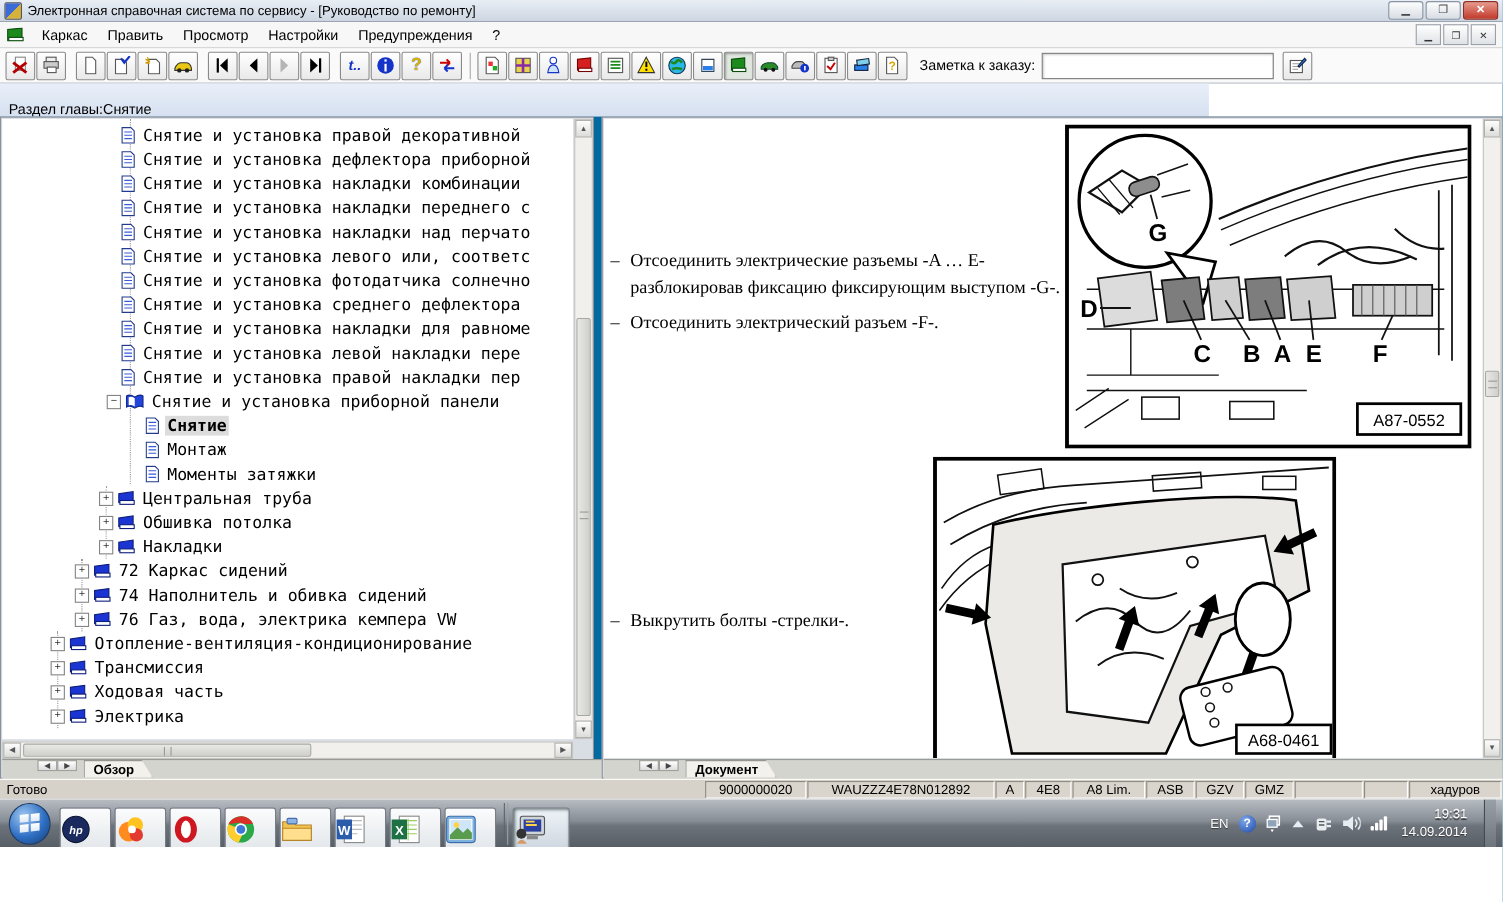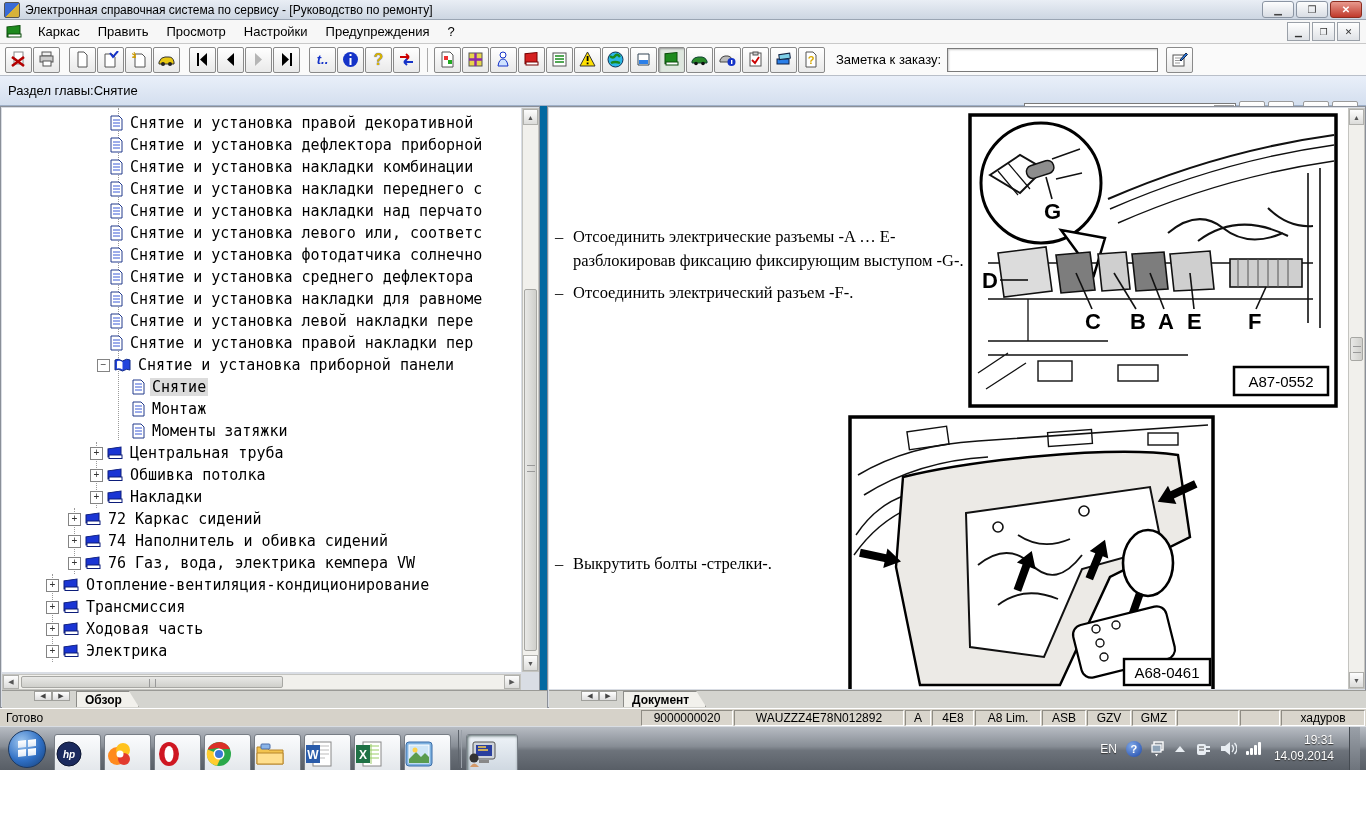--- a/index.html
+++ b/index.html
@@ -35,43 +35,43 @@
     background:linear-gradient(#ffffff,#e9e9e9);display:flex;align-items:center;justify-content:center;flex:none;padding:0;}
   .tb.active{background:#dfe7df;box-shadow:inset 1px 1px 2px #999;}
   .tb svg{display:block;}
   .gap{width:8px;flex:none;}
   .sep{width:1px;height:24px;background:#aaa;margin:0 6px;flex:none;}
   .note-label{margin:0 6px 0 10px;font-size:13px;white-space:nowrap;}
   .note-input{width:205px;height:20px;border:1px solid #7a7a7a;background:#fff;box-shadow:inset 1px 1px 2px #ccc;}
   .txtic{font-weight:bold;font-size:13px;line-height:1;}
 
   
-  .infobar{left:0;top:76px;width:1366px;height:30px;
+  .infobar{left:0;top:76px;width:1099px;height:30px;
     background:linear-gradient(#e9eff9,#d4dfef);border-bottom:1px solid #9fb0c8;
-    display:flex;align-items:center;padding:0 8px;box-sizing:border-box;}
+    display:flex;align-items:flex-start;padding:16px 8px;box-sizing:border-box;}
   .search-wrap{margin-left:auto;display:flex;align-items:center;margin-top:46px;}
   .search-label{font-size:13px;margin-right:6px;white-space:nowrap;}
   .accel{text-decoration:underline;}
   .combo{width:212px;height:22px;border:1px solid #7a7a7a;background:#fff;position:relative;box-sizing:border-box;}
   .combo .drop{position:absolute;right:1px;top:1px;width:18px;height:18px;border:1px solid #9a9a9a;
     background:linear-gradient(#fff,#dcdcdc);font-size:8px;display:flex;align-items:center;justify-content:center;color:#333;}
   .sbtn{width:24px;height:24px;margin-left:3px;border:1px solid #9a9a9a;border-radius:2px;
     background:linear-gradient(#fff,#e5e5e5);display:flex;align-items:center;justify-content:center;flex:none;}
   .sbtn.dis svg{opacity:.45;}
 
   
   .main{left:0;top:106px;width:1366px;height:602px;background:#0369a1;}
   .lpanel{left:0;top:0;width:540px;height:602px;background:#d9dde4;border:1px solid #8a8f98;box-sizing:border-box;}
   .rpanel{left:547px;top:0;width:819px;height:602px;background:#d9dde4;border:1px solid #8a8f98;box-sizing:border-box;}
 
   .treebox{left:1px;top:1px;width:519px;height:564px;background:#fff;overflow:hidden;
     font-family:"DejaVu Sans Mono",monospace;font-size:15px;}
   .trow{position:absolute;height:22px;display:flex;align-items:center;white-space:nowrap;}
   .tlabel{padding:0 2px;}
-  .trow.sel .tlabel{background:#dcdcdc;}
+  .trow.sel .tlabel{background:#dcdcdc;font-weight:bold;}
   .exp{width:11px;height:11px;border:1px solid #848484;background:#fff;margin-right:4px;flex:none;
     font-size:10px;line-height:9px;text-align:center;font-family:"Liberation Sans",sans-serif;color:#333;}
   .ticon{flex:none;margin-right:5px;}
   .guide{position:absolute;border-left:1px dotted #9a9a9a;width:0;}
 
   
   .vscroll,.hscroll{position:absolute;background:#f1f0ec;border:1px solid #c4c4c0;box-sizing:border-box;}
   .sb-btn{position:absolute;background:linear-gradient(#fdfdfd,#dcdcda);border:1px solid #b0b0ac;
     display:flex;align-items:center;justify-content:center;font-size:7px;color:#555;box-sizing:border-box;}
   .sb-thumb{position:absolute;background:linear-gradient(90deg,#e8e8e6,#cfcfcb);border:1px solid #a7a7a3;

